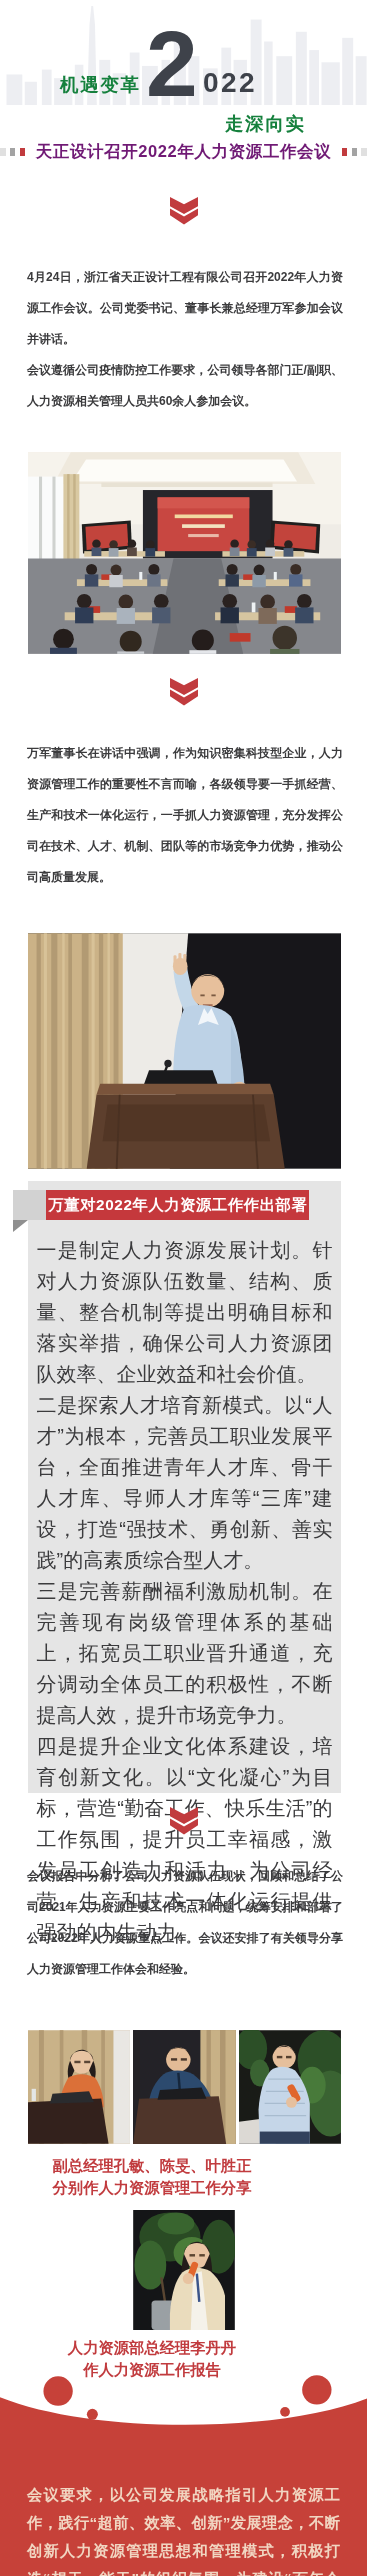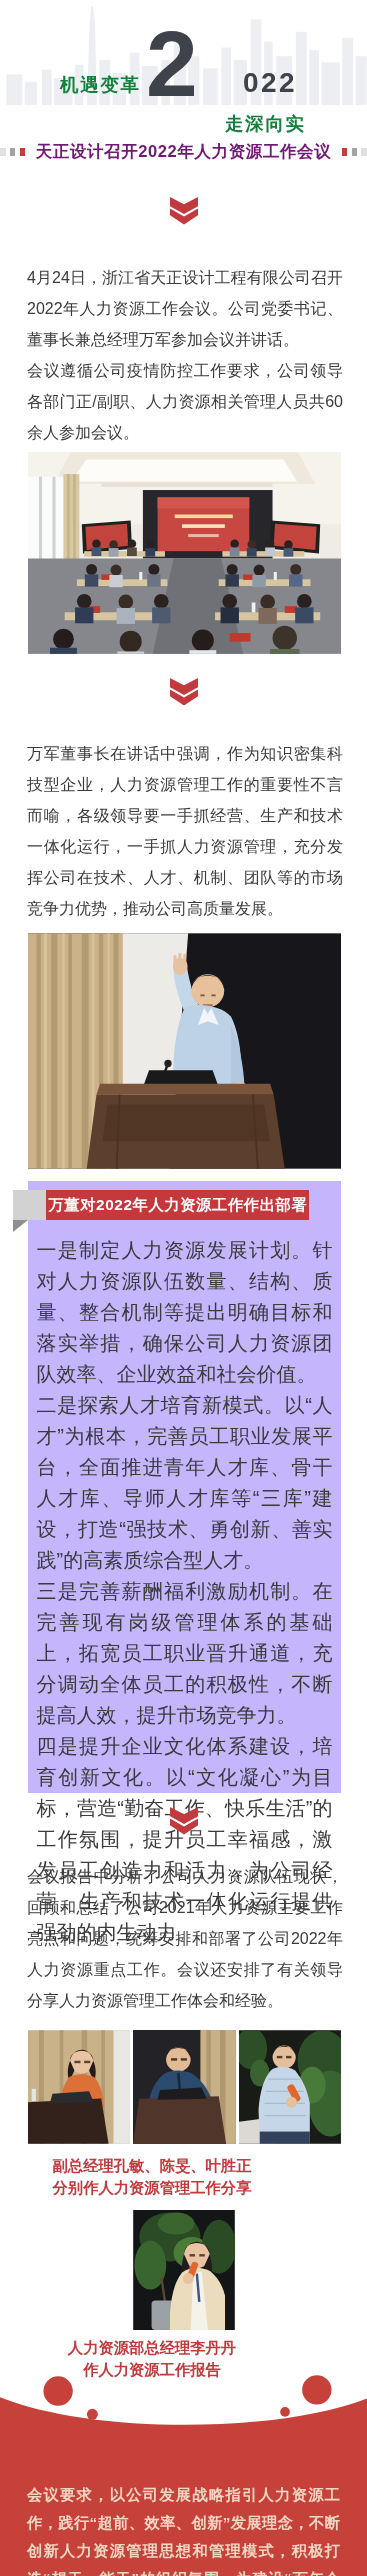--- a/index.html
+++ b/index.html
@@ -4,32 +4,32 @@
 <style>
   html,body{margin:0;padding:0;background:#ffffff;}
   .page{position:relative;width:367px;height:2576px;margin:0 auto;background:#ffffff;overflow:hidden;
         font-family:"Liberation Sans","DejaVu Sans",sans-serif;}
   
   .skyline{position:absolute;left:0;top:8;opacity:.55;}
   .slogan{position:absolute;font-weight:bold;color:#15803d;font-size:18.4px;letter-spacing:1.8px;white-space:nowrap;}
   .slogan-left{left:60px;top:72px;}
   .slogan-right{left:225px;top:111px;}
   .big-two{position:absolute;left:146px;top:18.4px;font-size:93px;line-height:92px;font-weight:bold;color:#3e424a;}
-  .year-rest{position:absolute;left:203px;top:67px;font-size:28px;line-height:31px;font-weight:bold;color:#3e424a;letter-spacing:2.4px;padding-left:40px;}
+  .year-rest{position:absolute;left:203px;top:67px;font-size:28px;line-height:31px;font-weight:bold;color:#3e424a;letter-spacing:2.4px;}
   .title-row{position:absolute;left:0;top:141px;width:367px;display:flex;align-items:center;justify-content:center;gap:4.3px;}
   .sq{width:7.3px;height:7.3px;display:inline-block;}
   .sq-light{background:#e0e0e0;} .sq-mid{background:#a3a3a3;} .sq-red{background:#c13b3e;}
   .title{font-size:16.5px;font-weight:bold;color:#701a75;margin:0 6.1px;letter-spacing:0.6px;white-space:nowrap;}
   .chev{position:absolute;left:170px;}
   
-  .para{position:absolute;left:27px;width:316px;font-size:16px;line-height:31px;color:#3b3b3d;text-align:justify;}
+  .para{position:absolute;left:27px;width:316px;font-size:12px;line-height:31px;color:#3b3b3d;text-align:justify;font-weight:bold;}
   .para p{margin:0;}
   .photo{position:absolute;display:block;}
   
-  .panel{position:absolute;left:28px;top:1181px;width:313px;height:612px;background:#c4b5fd;}
+  .panel{position:absolute;left:28px;top:1181px;width:313px;height:612px;background:#e5e5e5;}
   .ribbon-gray{position:absolute;left:-15.3px;top:9.2px;width:37px;height:30px;background:#d2d2d2;}
   .ribbon-red{position:absolute;left:18.4px;top:9.2px;width:263px;height:30px;background:#c5383c;
               display:flex;align-items:center;justify-content:center;}
   .ribbon-red span{color:#ffffff;font-size:15.3px;font-weight:bold;letter-spacing:0.6px;white-space:nowrap;}
   .ribbon-fold{position:absolute;left:-15.3px;top:39px;width:0;height:0;
                border-top:12.2px solid #8f8f8f;border-right:15.3px solid transparent;}
   .panel-text{position:absolute;left:8.6px;top:54px;width:296px;font-size:20px;line-height:31px;color:#3b3b3d;text-align:justify;}
   .panel-text p{margin:0;}
   
   .photo-row{position:absolute;left:28px;top:2030px;width:313px;display:flex;gap:3.1px;}

